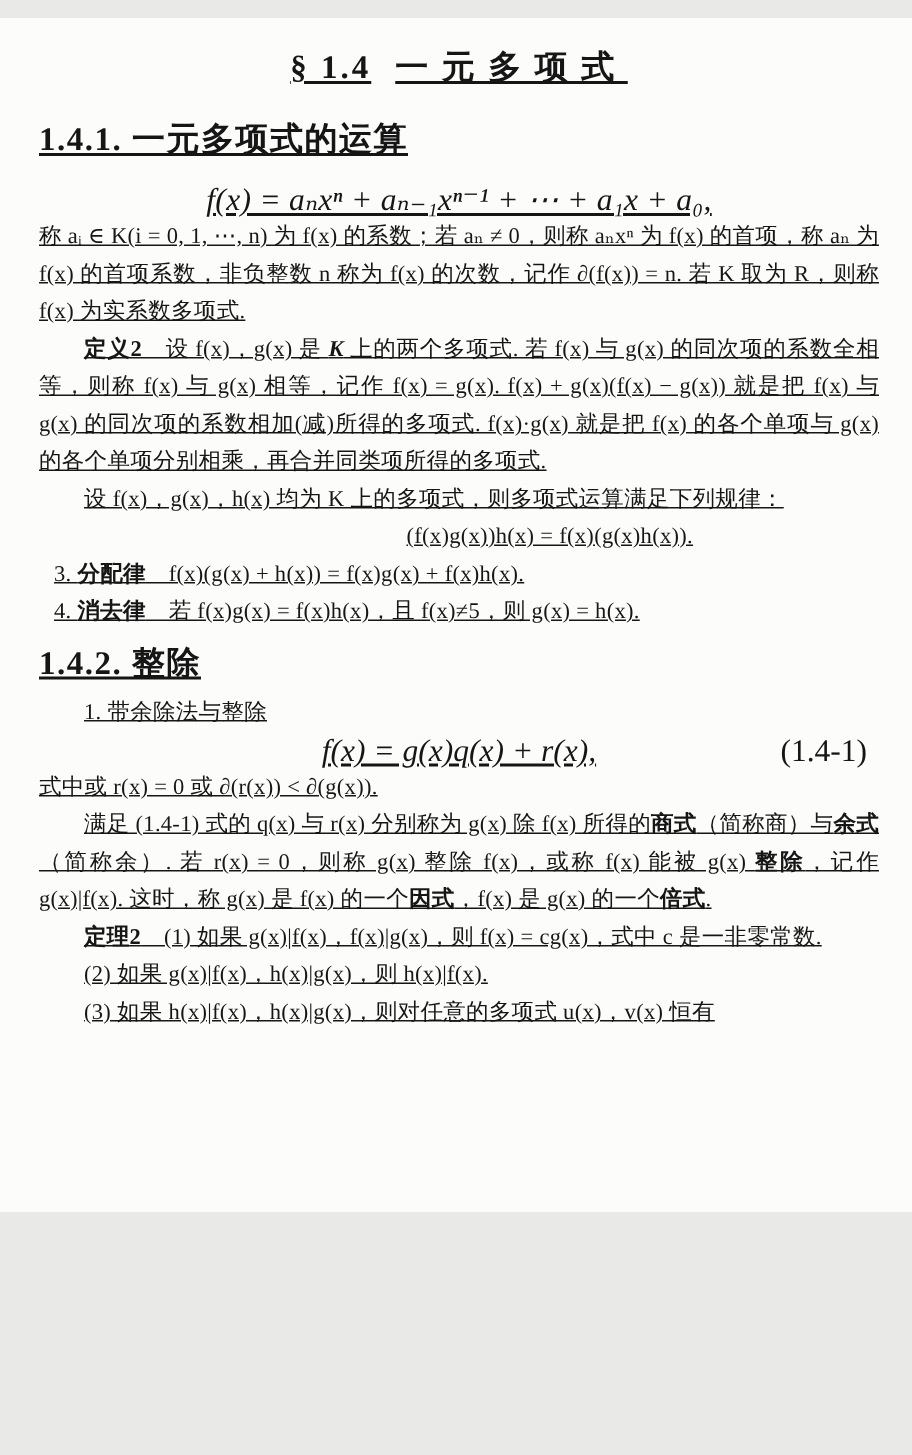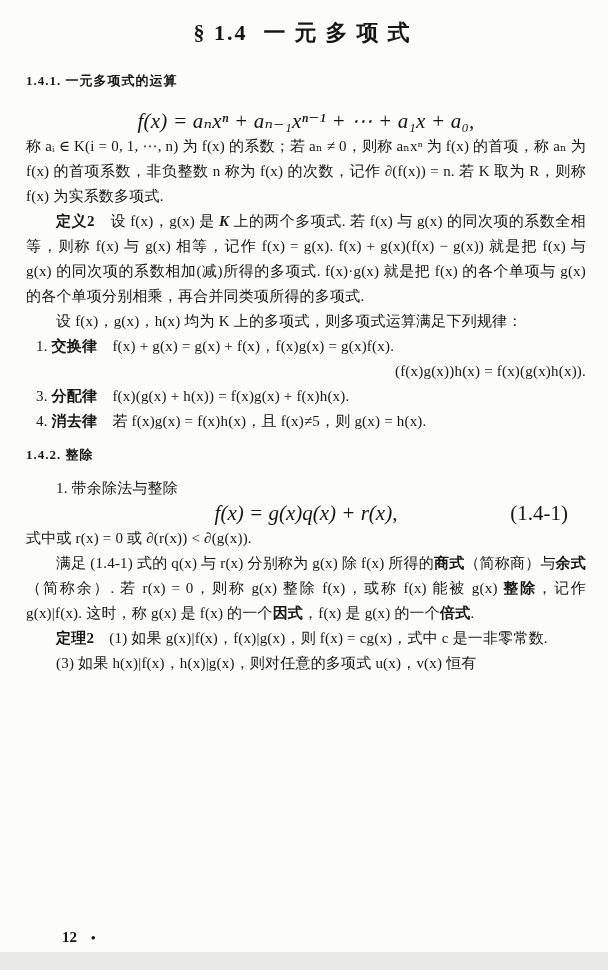--- a/index.html
+++ b/index.html
@@ -1,34 +1,35 @@
 <!DOCTYPE html>
 <html><head>
 <meta charset="utf-8">
 <style>
   html,body{margin:0;padding:0;background:#e9e9e7;}
   .page{
-    position:relative;width:608px;height:952px;margin:0 auto;
+    position:relative;width:608px;height:796px;margin:12px auto;
     background:#fcfcfa;color:#161616;overflow:hidden;box-sizing:border-box;
     padding:14px 22px 0 26px;
     font-family:"Liberation Serif","DejaVu Serif",serif;
+    text-decoration:underline;
   }
   .title{text-align:center;font-weight:700;font-size:22px;line-height:30px;margin:4px 0 0;white-space:nowrap;}
   .title .prefix{letter-spacing:2px;margin-right:16px;}
   .title .zh{letter-spacing:9px;}
-  .sec{font-size:13px;font-weight:700;line-height:26px;letter-spacing:1px;}
+  .sec{font-size:22px;font-weight:700;line-height:26px;letter-spacing:1px;}
   .sec-1{margin:20px 0 15px;}
   .sec-2{margin:8px 0 8px;}
   p{margin:0;font-size:15px;line-height:25px;text-align:justify;letter-spacing:0.2px;}
   .indent{text-indent:2em;}
   .law{padding-left:10px;}
-  .law-cont{padding-left:121px;text-align:right;}
+  .law-cont{padding-left:121px;text-align:center;}
   .formula{text-align:center;font-style:italic;font-size:21px;line-height:25px;}
   .formula-row{position:relative;}
-  .eq-tag{position:absolute;right:18px;top:0;font-style:normal;}
+  .eq-tag{position:absolute;right:8px;top:0;font-style:normal;}
   .b{font-weight:700;}
   .i{font-style:italic;}
   .footer{position:absolute;left:62px;top:929px;font-size:15px;font-weight:700;}
   .footer .bullet{margin-left:14px;font-size:13px;}
 </style>
 </head>
 <body>
 
 <div class="page">
 
@@ -40,39 +41,39 @@
 
 
   <p class="formula">f(x) = aₙxⁿ + aₙ₋₁xⁿ⁻¹ + ⋯ + a₁x + a₀,</p>
 
   <p>称 aᵢ ∈ K(i = 0, 1, ⋯, n) 为 f(x) 的系数；若 aₙ ≠ 0，则称 aₙxⁿ 为 f(x) 的首项，称 aₙ 为 f(x) 的首项系数，非负整数 n 称为 f(x) 的次数，记作 ∂(f(x)) = n. 若 K 取为 R，则称 f(x) 为实系数多项式.</p>
 
   <p class="indent"><span class="b">定义2</span><span>　设 f(x)，g(x) 是 </span><span class="b i">K</span><span> 上的两个多项式. 若 f(x) 与 g(x) 的同次项的系数全相等，则称 f(x) 与 g(x) 相等，记作 f(x) = g(x). f(x) + g(x)(f(x) − g(x)) 就是把 f(x) 与 g(x) 的同次项的系数相加(减)所得的多项式. f(x)·g(x) 就是把 f(x) 的各个单项与 g(x) 的各个单项分别相乘，再合并同类项所得的多项式.</span></p>
 
   <p class="indent">设 f(x)，g(x)，h(x) 均为 K 上的多项式，则多项式运算满足下列规律：</p>
 
-  <p class="law"><span>1. </span><span class="b">交换律</span><span>　f(x) + g(x) = g(x) + f(x)，f(x)g(x) = g(x)f(x).</span></p>
   <p class="law-cont">(f(x)g(x))h(x) = f(x)(g(x)h(x)).</p>
   <p class="law"><span>3. </span><span class="b">分配律</span><span>　f(x)(g(x) + h(x)) = f(x)g(x) + f(x)h(x).</span></p>
   <p class="law"><span>4. </span><span class="b">消去律</span><span>　若 f(x)g(x) = f(x)h(x)，且 f(x)≠5，则 g(x) = h(x).</span></p>
 
   <div class="sec sec-2">1.4.2. 整除</div>
 
   <p class="indent">1. 带余除法与整除</p>
 
 
   <div class="formula formula-row">
     <span>f(x) = g(x)q(x) + r(x),</span>
     <span class="eq-tag">(1.4-1)</span>
   </div>
 
   <p>式中或 r(x) = 0 或 ∂(r(x)) &lt; ∂(g(x)).</p>
 
   <p class="indent"><span>满足 (1.4-1) 式的 q(x) 与 r(x) 分别称为 g(x) 除 f(x) 所得的</span><span class="b">商式</span><span>（简称商）与</span><span class="b">余式</span><span>（简称余）. 若 r(x) = 0，则称 g(x) 整除 f(x)，或称 f(x) 能被 g(x) </span><span class="b">整除</span><span>，记作 g(x)|f(x). 这时，称 g(x) 是 f(x) 的一个</span><span class="b">因式</span><span>，f(x) 是 g(x) 的一个</span><span class="b">倍式</span><span>.</span></p>
 
   <p class="indent"><span class="b">定理2</span><span>　(1) 如果 g(x)|f(x)，f(x)|g(x)，则 f(x) = cg(x)，式中 c 是一非零常数.</span></p>
+  <p class="indent">(2) 如果 g(x)|f(x)，h(x)|g(x)，则 h(x)|f(x).</p>
   <p class="indent">(3) 如果 h(x)|f(x)，h(x)|g(x)，则对任意的多项式 u(x)，v(x) 恒有</p>
 
   <div class="footer">
     <span>12</span><span class="bullet">•</span>
   </div>
 
 </div>
 
 </body></html>

